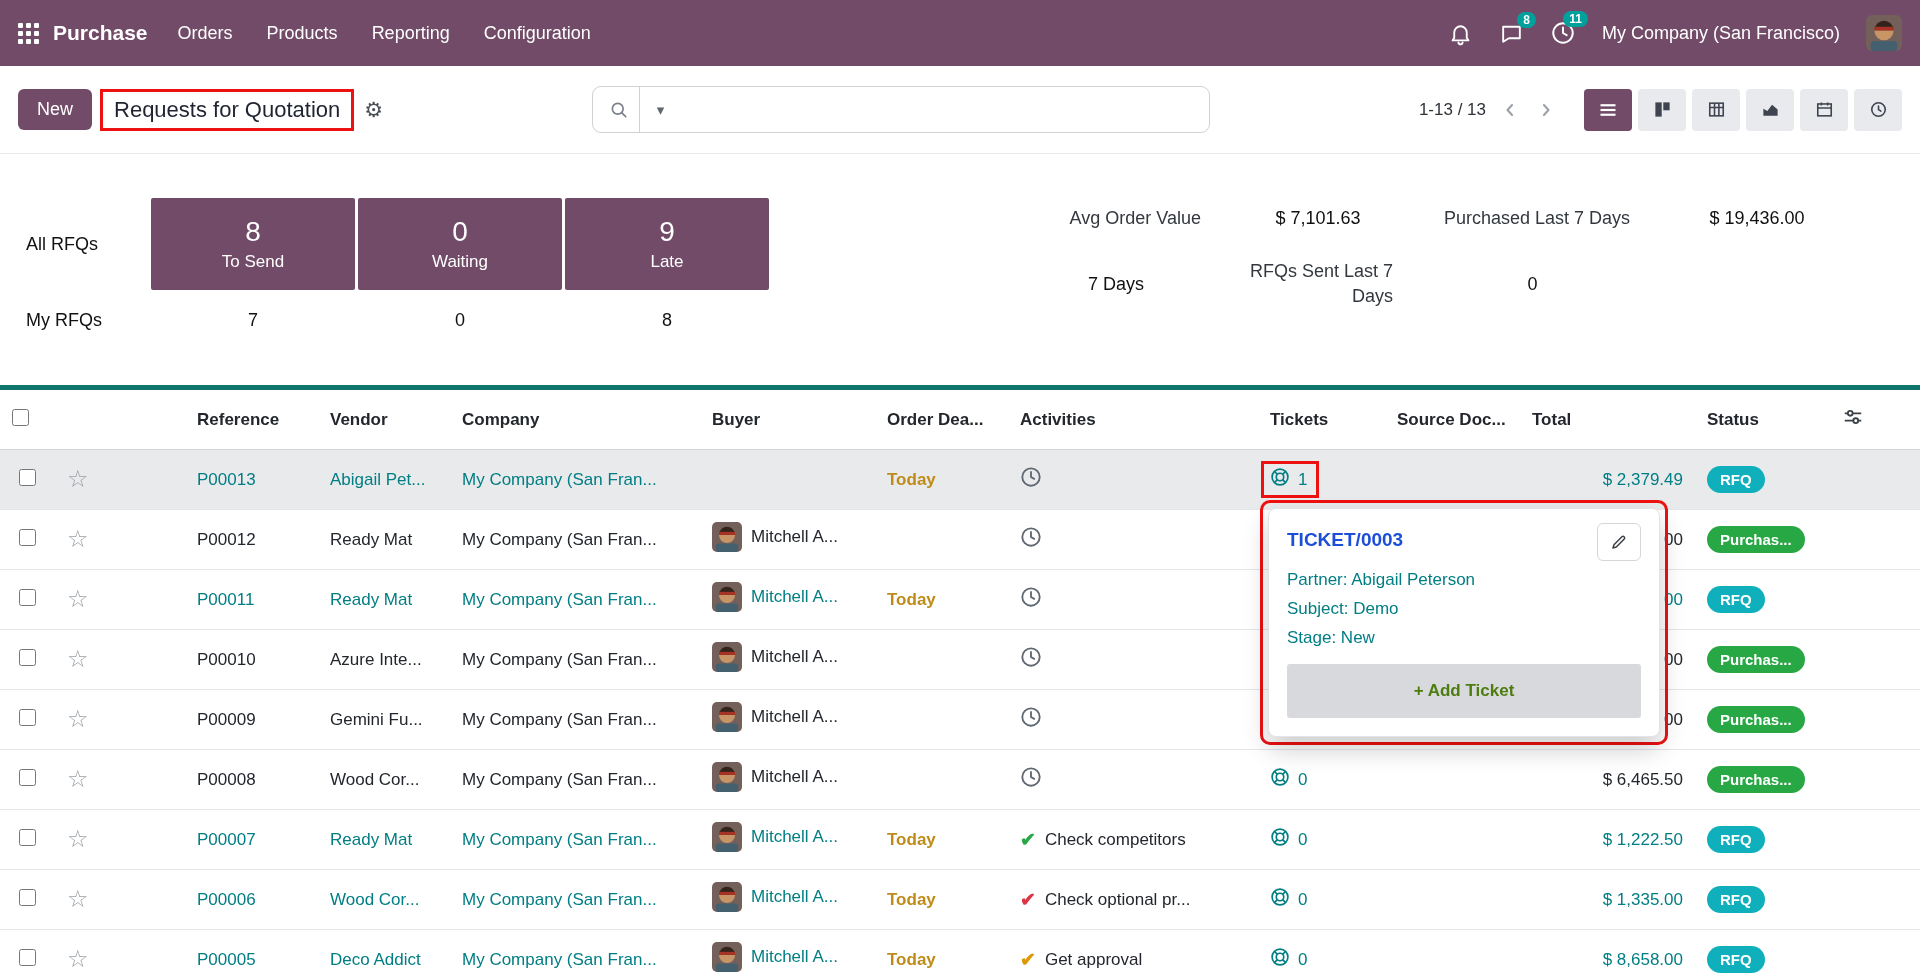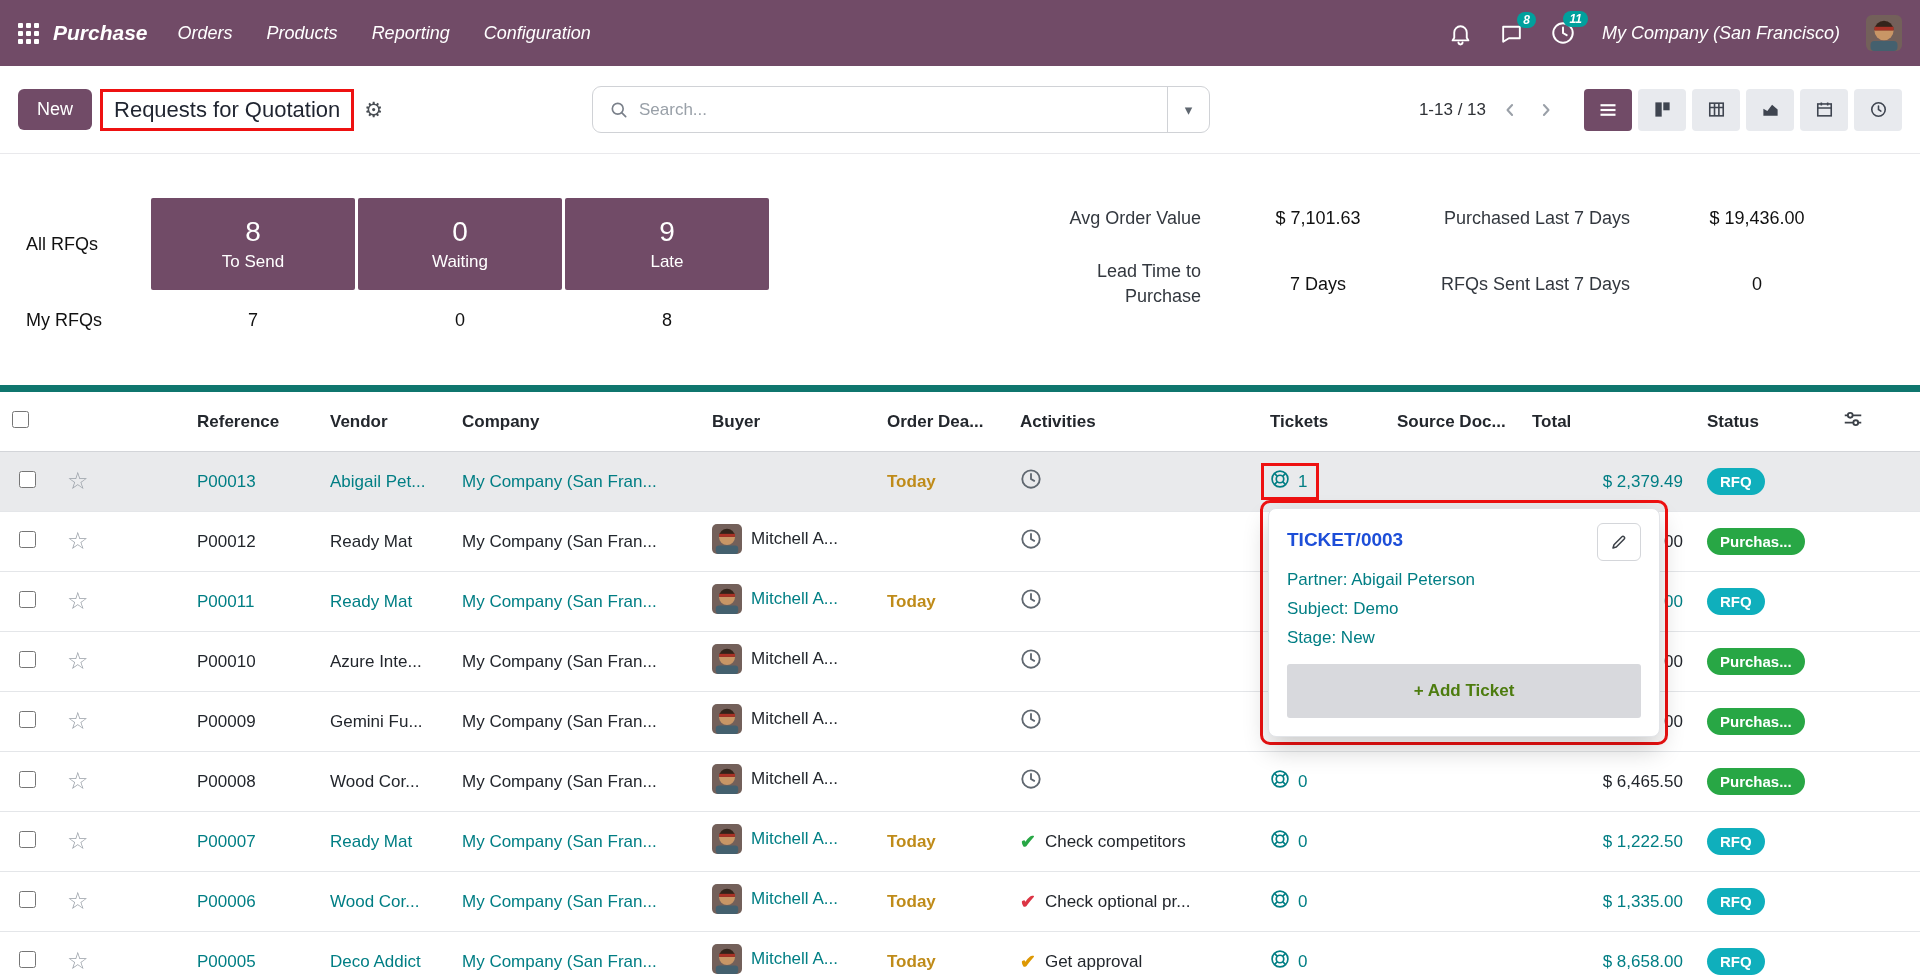--- a/index.html
+++ b/index.html
@@ -1,21 +1,21 @@
 <!DOCTYPE html>
 <html><head>
 <meta charset="utf-8">
 <style>
   * { box-sizing: border-box; margin: 0; padding: 0; }
   html,body { width:1920px; height:977px; overflow:hidden; background:#fff;
     font-family:"Liberation Sans", sans-serif; color:#23272d; }
   .page { position:relative; width:1920px; height:977px; overflow:hidden; }
 
   
-  .topnav { height:66px; background:#714B67; display:flex; align-items:center; padding:0 18px; gap:14px;font-style:italic; }
+  .topnav { height:66px; background:#714B67; display:flex; align-items:center; padding:0 18px; gap:14px; }
   .apps-grid { display:grid; grid-template-columns:repeat(3,5px); grid-template-rows:repeat(3,5px); gap:3px; cursor:pointer; }
   .apps-grid span { background:#fff; border-radius:1px; width:5px; height:5px; display:block; }
   .app-name { color:#fff; font-size:21px; font-weight:700; margin-right:16px; }
   .nav-menu { display:flex; gap:34px; }
   .nav-menu .menu-item { color:#fff; font-size:18px; cursor:pointer; }
   .nav-right { margin-left:auto; display:flex; align-items:center; gap:26px; }
   .systray-icon { position:relative; cursor:pointer; display:flex; align-items:center; }
   .systray-badge { position:absolute; top:-9px; right:-12px; background:#00A09D; color:#fff; font-size:12px;
     font-weight:700; border-radius:999px; padding:2px 6px; line-height:1; }
   .nav-company { color:#fff; font-size:18px; }
@@ -59,21 +59,21 @@
   .bucket-label { font-size:17px; }
   .my-count { font-size:18px; color:#111; text-align:center; cursor:pointer; }
   .spotlight-right { display:grid; grid-template-columns:170px 150px 195px 170px; column-gap:42px; row-gap:28px;
     align-items:center; margin-right:60px; margin-top:8px; }
   .kpi-label { font-size:18px; color:#33383f; text-align:right; line-height:1.4; }
   .kpi-value { font-size:18px; color:#111; text-align:center; }
 
   
   .list-table { width:100%; border-collapse:collapse; margin-top:54px; font-size:17px; table-layout:fixed; }
   .list-table thead th { text-align:left; font-weight:700; color:#23272d; padding:16px 12px; height:48px;
-    border-top:7px solid #0f766e; border-bottom:1px solid #d3d5d9; white-space:nowrap; overflow:hidden; cursor:pointer; }
+    border-top:5px solid #0f766e; border-bottom:1px solid #d3d5d9; white-space:nowrap; overflow:hidden; cursor:pointer; }
   .list-table tbody td { padding:0 12px; height:60px; border-bottom:1px solid #e4e6e9; vertical-align:middle;
     white-space:nowrap; overflow:hidden; }
   tr.selected { background:#e9eaec; }
   tr.decor-info td { color:#017E84; }
   .t-right { text-align:right; }
   .t-center { text-align:center; }
   input[type="checkbox"] { width:17px; height:17px; accent-color:#714B67; cursor:pointer; }
   .star { font-size:24px; color:#9aa0a8; cursor:pointer; line-height:1; }
   .deadline { color:#bf8b19; font-weight:700; }
   .buyer-wrap { display:inline-flex; align-items:center; gap:9px; }
@@ -175,21 +175,20 @@
       <span class="gear">⚙</span>
     </div>
     <div class="cp-center">
       <div class="search-box">
         <span class="mag">
           <svg viewBox="0 0 24 24" width="20" height="20" fill="none" stroke="#7a808a" stroke-width="2" stroke-linecap="round">
               <circle cx="10.5" cy="10.5" r="6.5"></circle>
               <path d="M15.5 15.5 20 20"></path>
             </svg>
         </span>
-        <input type="text" placeholder="Search..." style="">
         <span class="search-caret">▾</span>
       </div>
     </div>
     <div class="cp-right">
       <div class="pager">
         <span class="pager-counter">1-13 / 13</span>
         <button class="pager-btn">
           <svg viewBox="0 0 24 24" width="20" height="20" fill="none" stroke="#9aa0a8" stroke-width="2.4" stroke-linecap="round" stroke-linejoin="round">
               <path d="M14.5 6 9 12l5.5 6"></path>
             </svg>
@@ -259,21 +258,20 @@
       <div class="sp-row-label">My RFQs</div>
       <div class="my-count">7</div>
       <div class="my-count">0</div>
       <div class="my-count">8</div>
     </div>
     <div class="spotlight-right">
       <div class="kpi-label">Avg Order Value</div>
       <div class="kpi-value">$ 7,101.63</div>
       <div class="kpi-label">Purchased Last 7 Days</div>
       <div class="kpi-value">$ 19,436.00</div>
-      <div class="kpi-label">Lead Time to Purchase</div>
       <div class="kpi-value">7 Days</div>
       <div class="kpi-label">RFQs Sent Last 7 Days</div>
       <div class="kpi-value">0</div>
     </div>
   </section>
 
   <table class="list-table">
     <colgroup>
       <col style="width:55px">
         <col style="width:130px">

